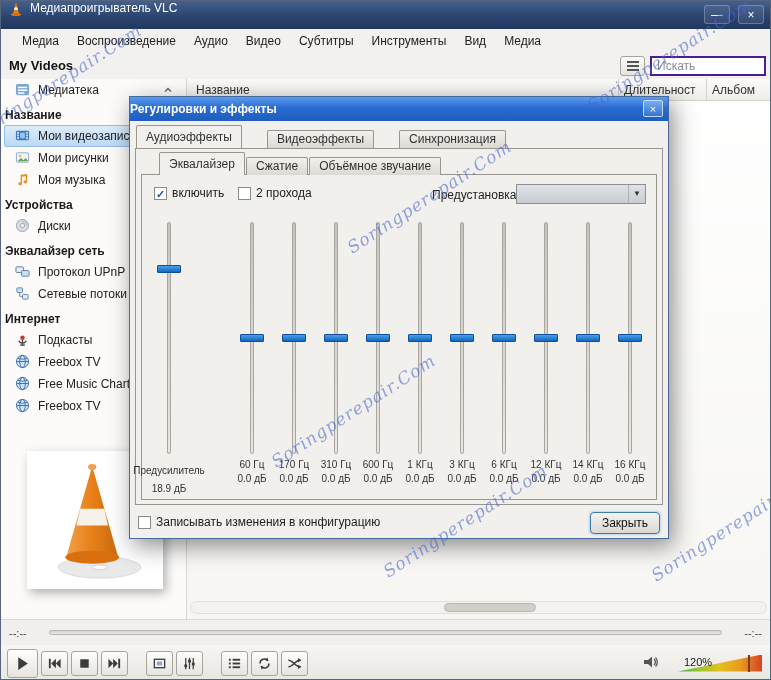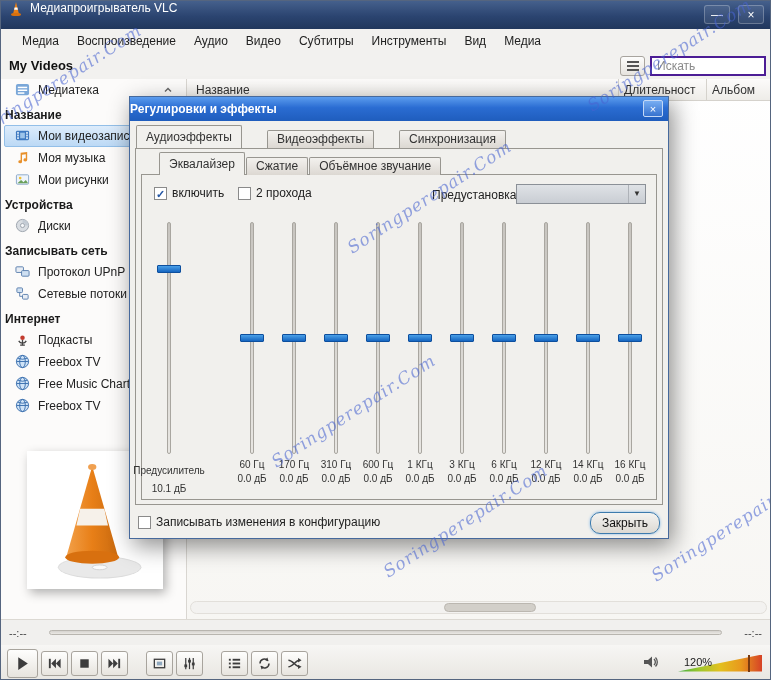--- a/index.html
+++ b/index.html
@@ -111,21 +111,21 @@
              background:linear-gradient(#4aa0e8,#1565c0);}
   .eq-lab{position:absolute;width:60px;left:-8px;text-align:center;font-size:10px;color:#333;white-space:nowrap;}
   .eq-freq{top:237px;}
   .eq-val{top:251px;}
   .eq-lab.pre{width:84px;left:-20px;}
   .eq-freq.pre{top:243px;}
   .eq-val.pre{top:261px;}
 
   .dlg-bottom{position:absolute;left:0;right:0;top:414px;height:26px;}
   #cb-config{position:absolute;left:8px;top:4px;}
-  .btn-close{position:absolute;right:8px;top:1px;width:70px;height:22px;border:1px solid #3d7bad;border-radius:10px;
+  .btn-close{position:absolute;right:8px;top:1px;width:70px;height:22px;border:1px solid #3d7bad;border-radius:4px;
              background:linear-gradient(#f4f3f1,#dcd9d3);box-shadow:0 0 3px #7fb6e8;text-align:center;line-height:20px;color:#111;}
 
   
   .wm{position:absolute;font-family:"DejaVu Serif",serif;font-style:italic;font-size:17px;letter-spacing:1px;
       color:rgba(72,100,208,.58);transform:rotate(-33deg);transform-origin:left center;white-space:nowrap;
       z-index:60;pointer-events:none;}
 </style>
 </head>
 <body>
 
@@ -207,47 +207,47 @@
                 <rect x="11.8" y="9.8" width="2" height="2"></rect>
               </g>
               <rect x="5.5" y="5" width="5" height="6" fill="#9cc4ea"></rect>
             </svg>
           </span>
           <span class="side-label">Мои видеозаписи</span>
         </div>
         <div class="side-item">
           <span class="side-icon">
             <svg viewBox="0 0 16 16">
-              <path d="M6 3 L13 2 L13 10.5 A2 1.6 0 1 1 11.5 9 L11.5 4.4 L7.5 5 L7.5 12.5 A2 1.6 0 1 1 6 11 Z" fill="#e8902a"></path>
-            </svg>
-          </span>
-          <span class="side-label">Моя музыка</span>
-        </div>
-        <div class="side-item">
-          <span class="side-icon">
-            <svg viewBox="0 0 16 16">
               <rect x="1.5" y="3" width="13" height="10" rx="1" fill="#eef4fb" stroke="#8aa8c8"></rect>
               <circle cx="5.5" cy="6.5" r="1.4" fill="#f2c030"></circle>
               <path d="M2.5 12 L6.5 8.5 L9 11 L11.5 8.5 L14 12 Z" fill="#6aa05a"></path>
             </svg>
           </span>
           <span class="side-label">Мои рисунки</span>
         </div>
+        <div class="side-item">
+          <span class="side-icon">
+            <svg viewBox="0 0 16 16">
+              <path d="M6 3 L13 2 L13 10.5 A2 1.6 0 1 1 11.5 9 L11.5 4.4 L7.5 5 L7.5 12.5 A2 1.6 0 1 1 6 11 Z" fill="#e8902a"></path>
+            </svg>
+          </span>
+          <span class="side-label">Моя музыка</span>
+        </div>
         <div class="side-header">Устройства</div>
         <div class="side-item">
           <span class="side-icon">
             <svg viewBox="0 0 16 16">
               <circle cx="8" cy="8" r="6.5" fill="#d9dde2" stroke="#9aa1ab"></circle>
               <circle cx="8" cy="8" r="2.2" fill="#f5f7f9" stroke="#9aa1ab"></circle>
               <path d="M8 1.5 A6.5 6.5 0 0 1 14.5 8 L11 8 A3.5 3.5 0 0 0 8 5 Z" fill="#c3cbd4"></path>
             </svg>
           </span>
           <span class="side-label">Диски</span>
         </div>
-        <div class="side-header">Записывать сеть</div>
+        <div class="side-header">Эквалайзер сеть</div>
         <div class="side-item">
           <span class="side-icon">
             <svg viewBox="0 0 16 16">
               <rect x="1" y="3" width="8" height="6" rx="1" fill="#e8edf4" stroke="#5b7fae"></rect>
               <rect x="7" y="7" width="8" height="6" rx="1" fill="#cfe0f2" stroke="#5b7fae"></rect>
             </svg>
           </span>
           <span class="side-label">Протокол UPnP</span>
         </div>
         <div class="side-item">
@@ -482,21 +482,21 @@
         <span class="preset-label">Предустановка</span>
         <div class="dropdown">
           <span class="dd-value"></span>
           <span class="dd-arrow">▼</span>
         </div>
         <div class="eq-area" id="eq-area">
             <div class="eq-slider" style="left: 5px;">
               <div class="eq-track"></div>
               <div class="eq-handle" style="top: 43px;"></div>
               <div class="eq-lab eq-freq pre">Предусилитель</div>
-              <div class="eq-lab eq-val pre">10.1 дБ</div>
+              <div class="eq-lab eq-val pre">18.9 дБ</div>
             </div>
             <div class="eq-slider" style="left: 88px;">
               <div class="eq-track"></div>
               <div class="eq-handle" style="top: 112px;"></div>
               <div class="eq-lab eq-freq">60 Гц</div>
               <div class="eq-lab eq-val">0.0 дБ</div>
             </div>
             <div class="eq-slider" style="left: 130px;">
               <div class="eq-track"></div>
               <div class="eq-handle" style="top: 112px;"></div>

